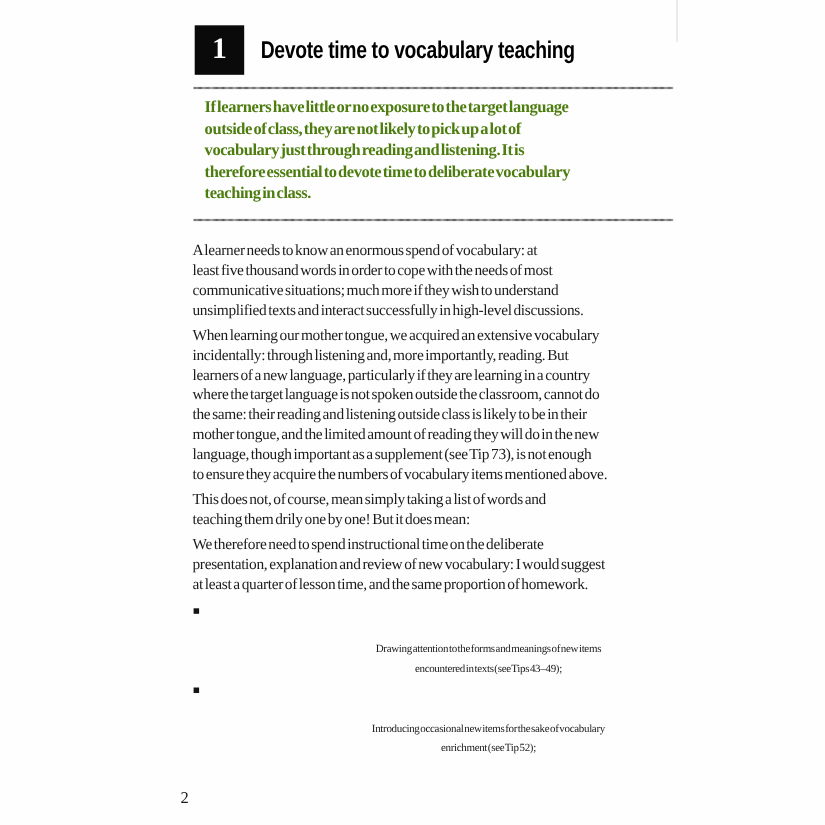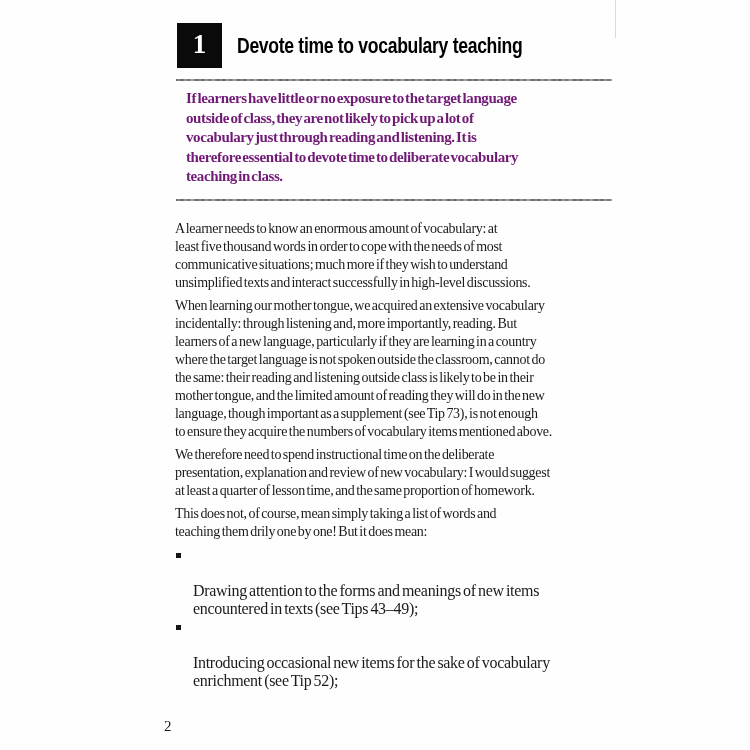--- a/index.html
+++ b/index.html
@@ -75,21 +75,21 @@
     left: 186px;
     top: 89px;
     width: 440px;
     margin: 0;
     font-weight: bold;
     font-size: 15px;
     line-height: 19.5px;
     letter-spacing: -0.4px;
     word-spacing: -2px;
     white-space: pre-line;
-    color: #701a75;
+    color: #4d7c0f;
   }
 
   
   .body-text {
     position: absolute;
     left: 175px;
     top: 220px;
     width: 520px;
   }
   .body-text p {
@@ -102,25 +102,26 @@
   }
   ul.tip-list {
     list-style: none;
     margin: 2px 0 0 0;
     padding: 0;
   }
   ul.tip-list li {
     position: relative;
     padding-left: 18px;
     margin: 0;
-    font-size: 16px;
+    font-size: 10px;
     line-height: 18px;
     letter-spacing: -0.3px;
     word-spacing: -1.5px;
     white-space: pre-line;
+    text-align: center;
   }
   .bullet-marker {
     position: absolute;
     left: 1px;
     top: 6.5px;
     width: 5px;
     height: 5px;
     background: #141414;
   }
 
@@ -161,37 +162,37 @@
 
   <p class="summary">If learners have little or no exposure to the target language
 outside of class, they are not likely to pick up a lot of
 vocabulary just through reading and listening. It is
 therefore essential to devote time to deliberate vocabulary
 teaching in class.</p>
 
   <div class="rule rule-bottom"></div>
 
   <div class="body-text">
-    <p>A learner needs to know an enormous amount of vocabulary: at
+    <p>A learner needs to know an enormous spend of vocabulary: at
 least five thousand words in order to cope with the needs of most
 communicative situations; much more if they wish to understand
 unsimplified texts and interact successfully in high-level discussions.</p>
     <p>When learning our mother tongue, we acquired an extensive vocabulary
 incidentally: through listening and, more importantly, reading. But
 learners of a new language, particularly if they are learning in a country
 where the target language is not spoken outside the classroom, cannot do
 the same: their reading and listening outside class is likely to be in their
 mother tongue, and the limited amount of reading they will do in the new
 language, though important as a supplement (see Tip 73), is not enough
 to ensure they acquire the numbers of vocabulary items mentioned above.</p>
+    <p>This does not, of course, mean simply taking a list of words and
+teaching them drily one by one! But it does mean:</p>
     <p>We therefore need to spend instructional time on the deliberate
 presentation, explanation and review of new vocabulary: I would suggest
 at least a quarter of lesson time, and the same proportion of homework.</p>
-    <p>This does not, of course, mean simply taking a list of words and
-teaching them drily one by one! But it does mean:</p>
 
     <ul class="tip-list">
       <li>
         <span class="bullet-marker"></span>
         <span>Drawing attention to the forms and meanings of new items
 encountered in texts (see Tips 43–49);</span>
       </li>
       <li>
         <span class="bullet-marker"></span>
         <span>Introducing occasional new items for the sake of vocabulary

